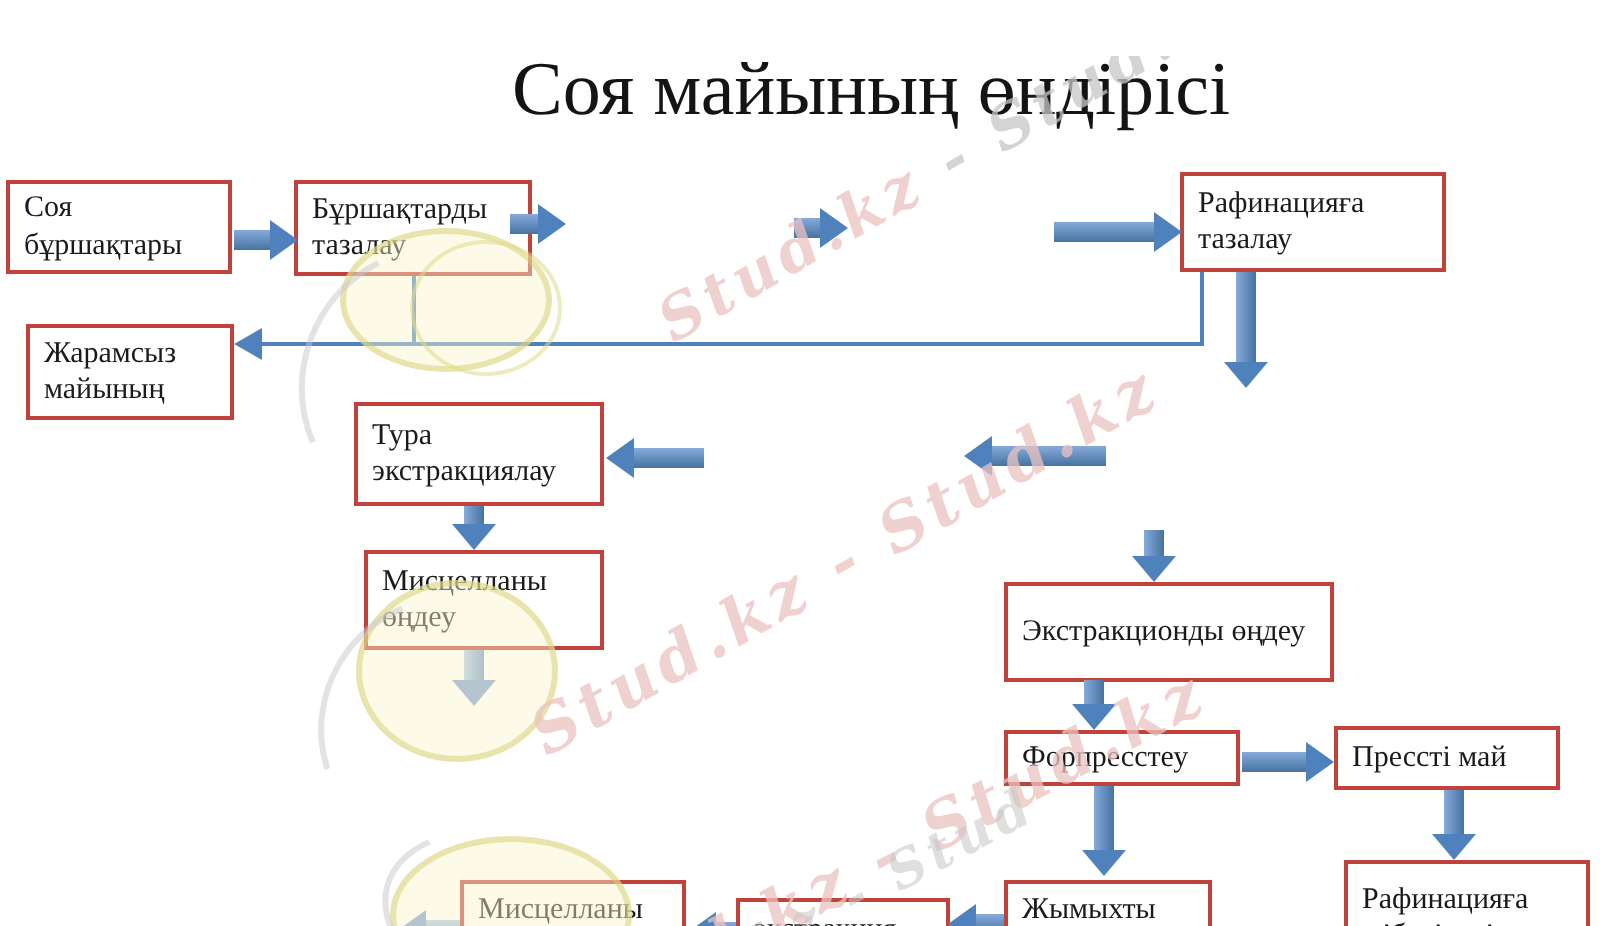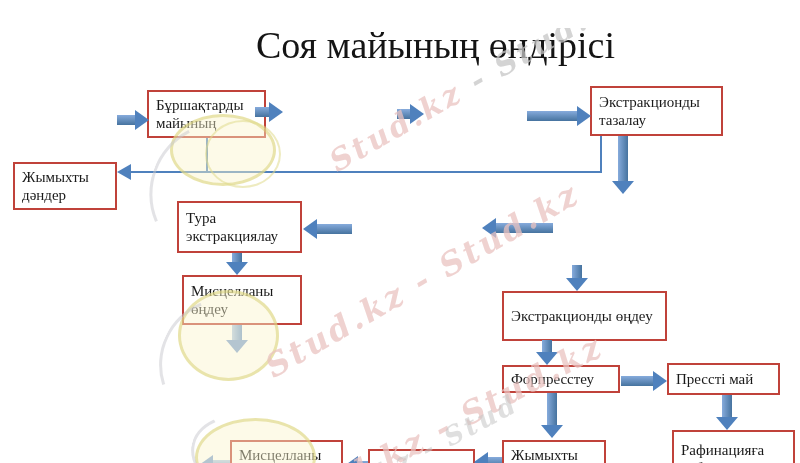--- a/index.html
+++ b/index.html
@@ -125,28 +125,31 @@
     </div>
   <div class="ba l" style="left:344px;top:428px;width:24px;height:20px">
       <i class="sh"></i>
       <i class="hd"></i>
     </div>
   <div class="ba l lt" style="left:199px;top:427px;width:31px;height:20px">
       <i class="sh"></i>
       <i class="hd"></i>
     </div>
 
+  <div class="node" style="left:3px;top:62px;width:113px;height:47px">
+      <span>Соя бұршақтары</span>
+    </div>
   <div class="node" style="left:147px;top:62px;width:119px;height:48px">
-      <span>Бұршақтарды майының</span>
+      <span>Бұршақтарды тазалау</span>
     </div>
   <div class="node" style="left:590px;top:58px;width:133px;height:50px">
-      <span>Экстракционды тазалау</span>
+      <span>Рафинацияға тазалау</span>
     </div>
   <div class="node" style="left:13px;top:134px;width:104px;height:48px">
-      <span>Жымыхты дәндер</span>
+      <span>Жарамсыз майының</span>
     </div>
   <div class="node" style="left:177px;top:173px;width:125px;height:52px">
       <span>Тура экстракциялау</span>
     </div>
   <div class="node" style="left:182px;top:247px;width:120px;height:50px">
       <span>Мисцелланы өңдеу</span>
     </div>
   <div class="node" style="left:502px;top:263px;width:165px;height:50px">
       <span>Экстракционды өңдеу</span>
     </div>

